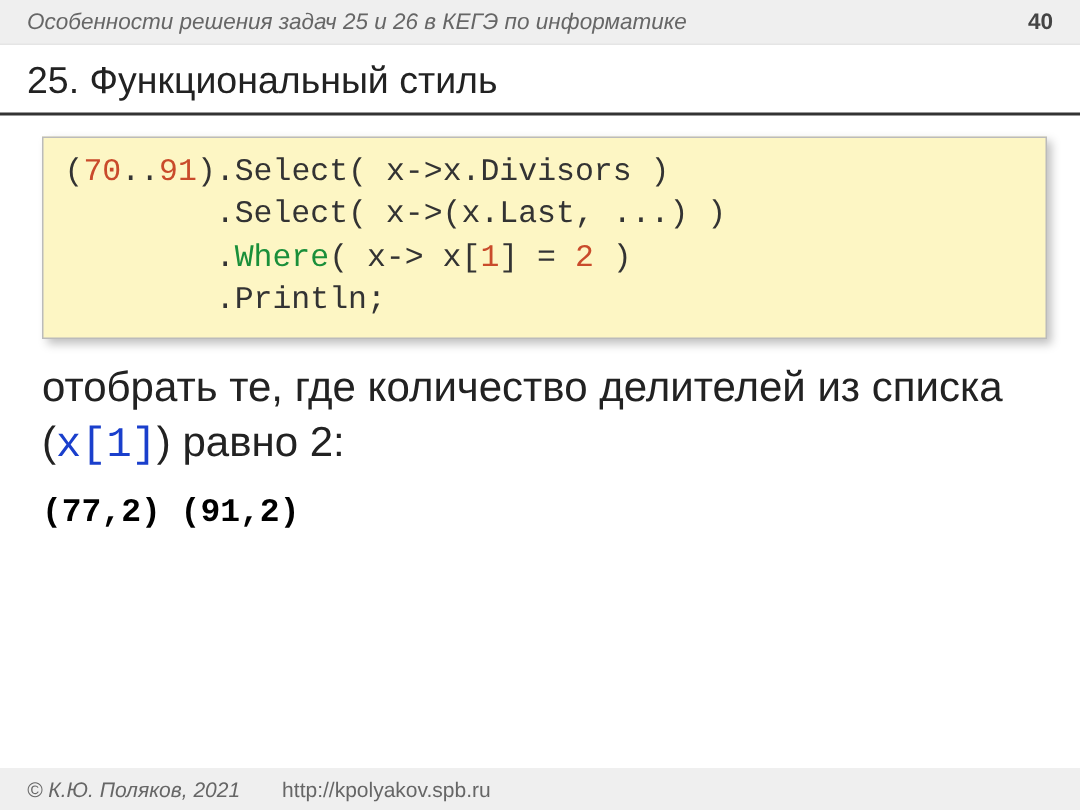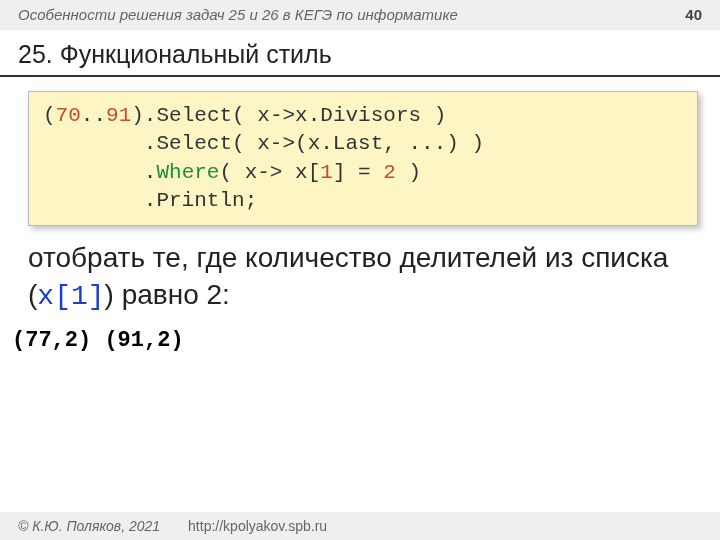--- a/index.html
+++ b/index.html
@@ -53,21 +53,21 @@
     margin: 0 28px 12px 28px;
     font-size: 28px;
     color: #222;
     line-height: 1.32;
   }
   .mono-blue {
     font-family: "Courier New", monospace;
     color: #1a3fcc;
   }
   .output {
-    margin: 0 12px;
+    margin: 0 28px;
     font-family: "Courier New", monospace;
     font-weight: bold;
     font-size: 22px;
     color: #000;
   }
   .footer {
     position: absolute;
     bottom: 0;
     left: 0;
     right: 0;

